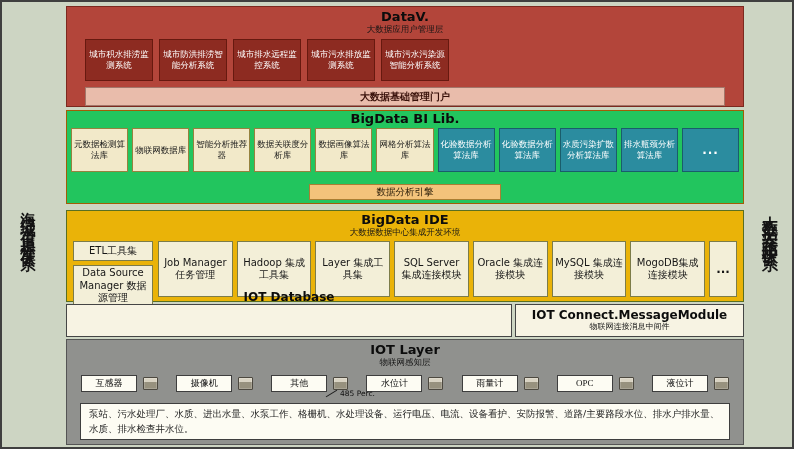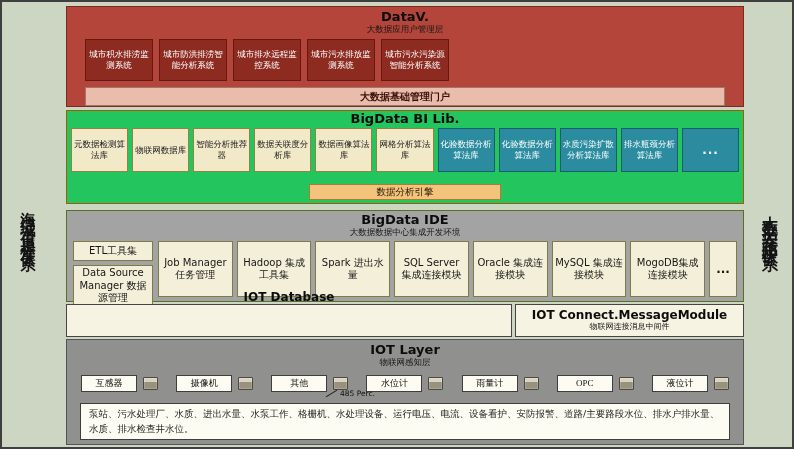--- a/index.html
+++ b/index.html
@@ -46,21 +46,21 @@
   }
   .algo-light .algo-box{background:#f2e9c9;border:1px solid #96823f;color:#191919;}
   .algo-teal .algo-box{background:#2b8c9f;border:1px solid #1a5d6b;color:#fff;}
   .algo-teal .algo-box.dots{font-weight:bold;font-size:12px;letter-spacing:1px;}
   .engine-strip{
     margin:4px auto 0;width:190px;height:14px;background:#f3c37b;border:1px solid #a97e33;
     display:flex;align-items:center;justify-content:center;font-size:9.5px;color:#201504;
   }
 
   
-  .layer-ide{height:92px;margin-bottom:2px;background:#a3a3a3;border:1px solid #596f22;padding-top:1px;}
+  .layer-ide{height:92px;margin-bottom:2px;background:#eab308;border:1px solid #596f22;padding-top:1px;}
   .ide-content{display:flex;gap:5px;padding:3px 6px 0;height:56px;}
   .ide-left{width:80px;display:flex;flex-direction:column;gap:4px;}
   .ide-left .ide-box:first-child{flex:0 0 20px;}
   .ide-left .ide-box:last-child{flex:1;}
   .ide-right{flex:1;display:flex;gap:4px;}
   .ide-right .ide-box{flex:1;}
   .ide-box{
     box-sizing:border-box;background:#f3efd8;border:1px solid #7c7c49;color:#161616;
     font-size:10px;line-height:1.25;text-align:center;
     display:flex;align-items:center;justify-content:center;padding:1px 2px;
@@ -134,21 +134,21 @@
       <div class="layer-title">BigData IDE</div>
       <div class="layer-sub">大数据数据中心集成开发环境</div>
       <div class="ide-content">
         <div class="ide-left">
             <div class="ide-box">ETL工具集</div>
             <div class="ide-box">Data Source Manager 数据源管理</div>
           </div>
         <div class="ide-right">
             <div class="ide-box">Job Manager 任务管理</div>
             <div class="ide-box">Hadoop 集成工具集</div>
-            <div class="ide-box">Spark 进出水量</div>
+            <div class="ide-box">Layer 集成工具集</div>
             <div class="ide-box">SQL Server 集成连接模块</div>
             <div class="ide-box">Oracle 集成连接模块</div>
             <div class="ide-box">MySQL 集成连接模块</div>
             <div class="ide-box">MogoDB集成连接模块</div>
             <div class="ide-box dots">...</div>
           </div>
       </div>
     </div>
 
     <div class="band">

